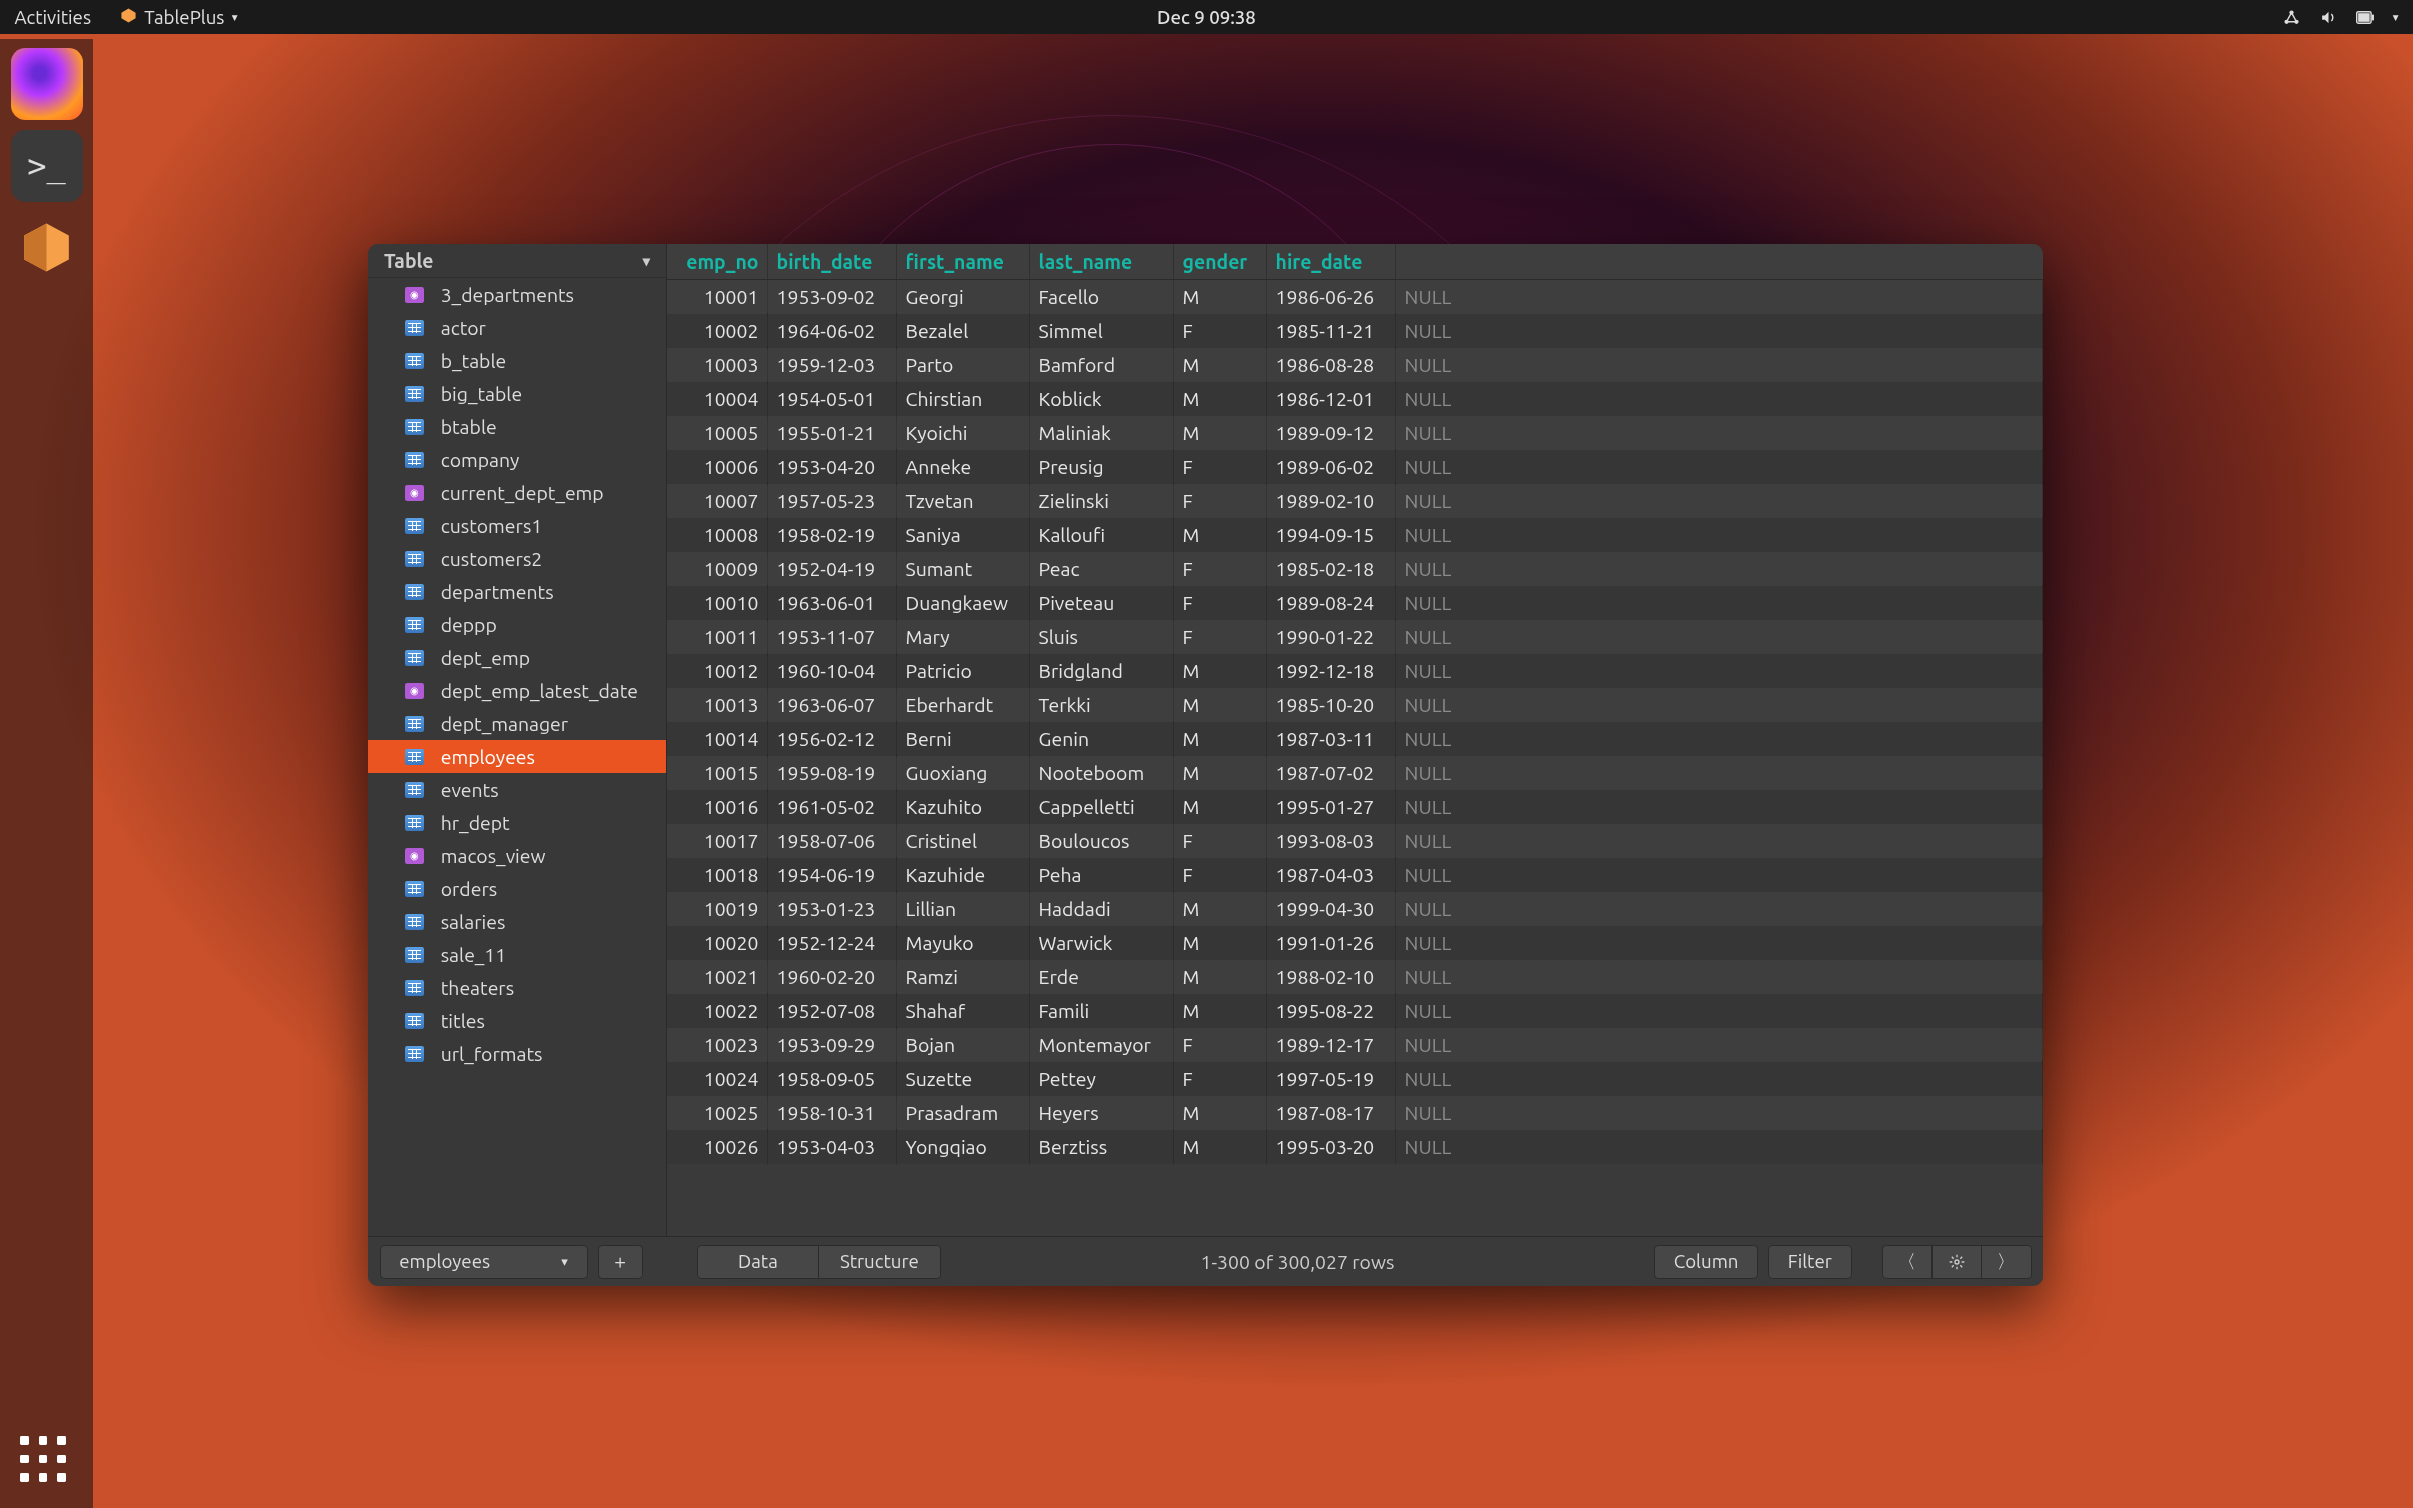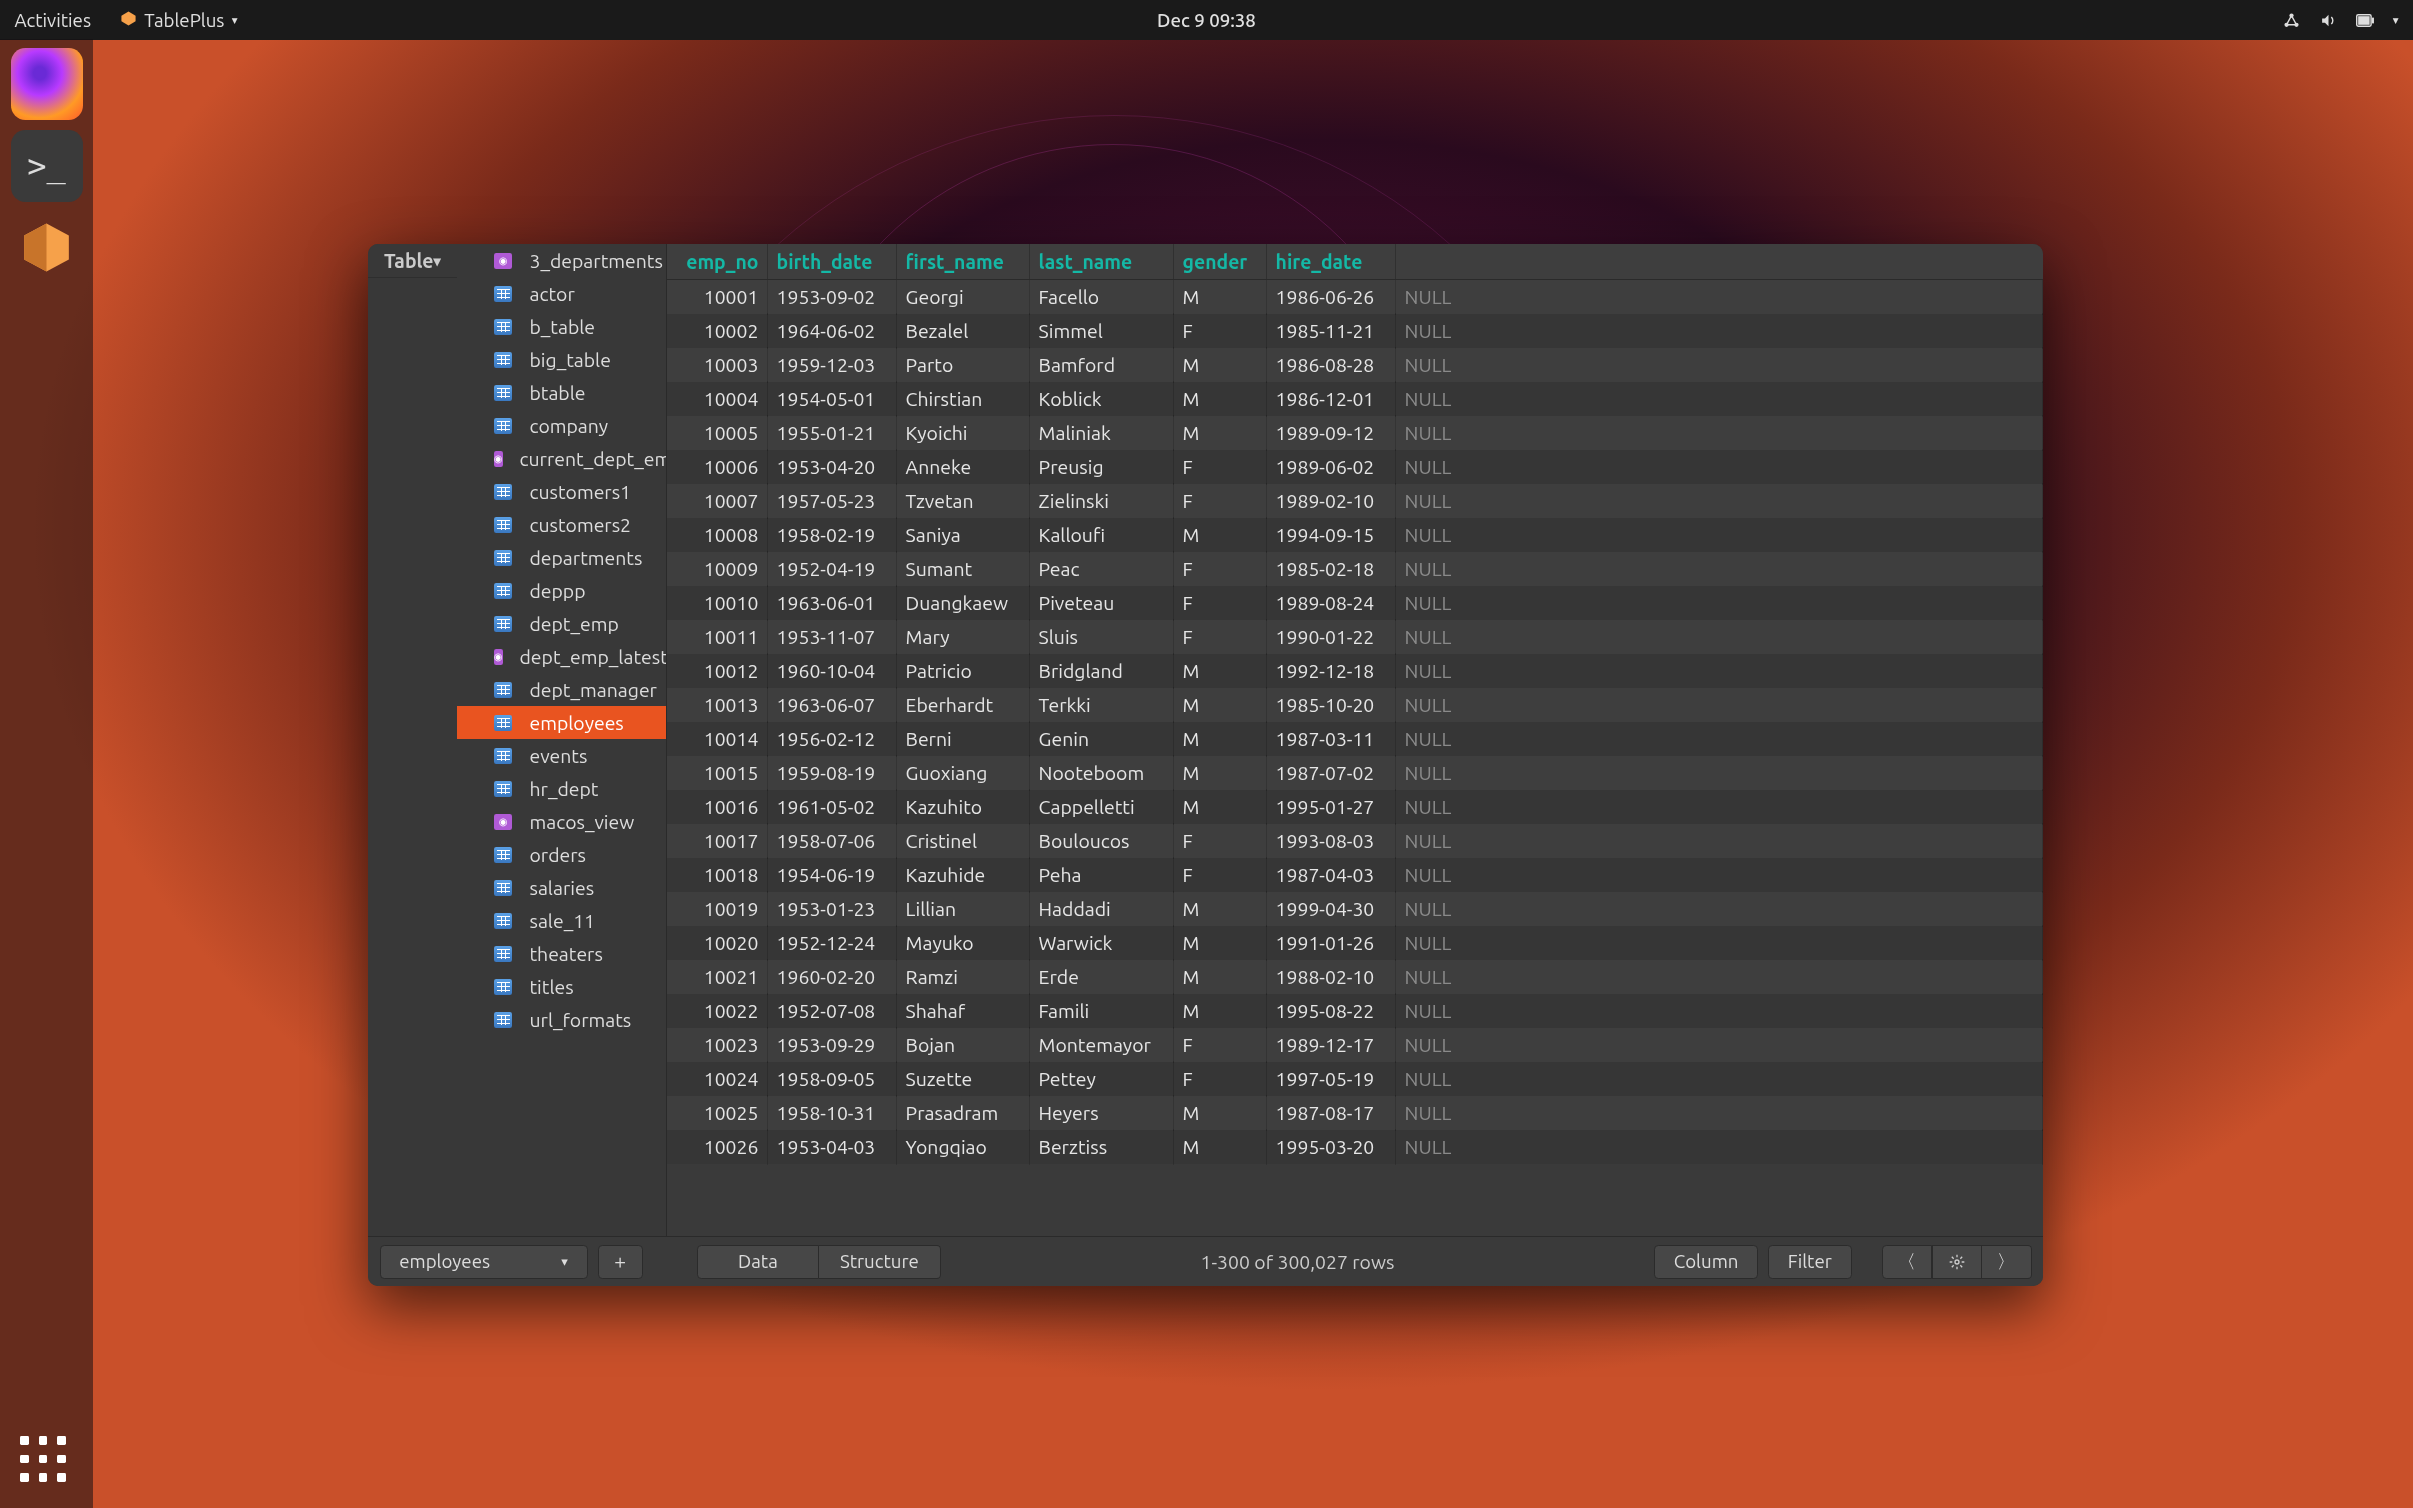--- a/index.html
+++ b/index.html
@@ -8,21 +8,21 @@
     background: radial-gradient(ellipse 1293px 862px at 55% 35%, #5a163e 0%, #3e0d2a 25%, #2a0a1e 45%, #7a2a1a 75%, #c9502a 100%);
     position: relative;
     color: #ddd;
   }
   
   .ring { position:absolute; border:1.4px solid rgba(255,80,200,0.35); border-radius:50%; pointer-events:none; }
   .ring1 { width:646px; height:646px; left:790px; top:144px; border-color:rgba(200,60,180,0.25);}
   .ring2 { width:1006px; height:1006px; left:611px; top:115px; border-color:rgba(200,60,180,0.18);}
   
   .topbar {
-    position:absolute; top:0; left:0; right:0; height:40px;
+    position:absolute; top:0; left:0; right:0; height:34px;
     background:#1a1a1a; display:flex; align-items:center;
     font-size:18.7px; color:#e0e0e0;
   }
   .topbar .left { display:flex; gap:29px; padding-left:14.4px; align-items:center;}
   .topbar .center { position:absolute; left:50%; transform:translateX(-50%); font-weight:500;}
   .topbar .right { margin-left:auto; padding-right:14.4px; display:flex; gap:17px; align-items:center;}
   .topbar .appmenu { display:flex; align-items:center; gap:7.2px;}
   .tri { font-size:11.5px; }
   .status-icon { width:20px; height:20px; display:inline-flex; align-items:center; justify-content:center; font-size:16px;}
   
@@ -52,21 +52,21 @@
     height:52px; background:#3a3a3a; border-bottom:0.7px solid #2a2a2a;
     display:flex; align-items:center; position:relative; flex-shrink:0;
   }
   .pwr { width:36px; height:36px; margin-left:13px; border-radius:5.7px; background:#4a4a4a; display:flex; align-items:center; justify-content:center; color:#bbb; font-size:18.7px;}
   .titlebar .title { position:absolute; left:50%; transform:translateX(-50%); color:#ccc; font-weight:600; font-size:19.4px;}
   .winbtns { margin-left:auto; display:flex; gap:13px; padding-right:13px;}
   .winbtn { width:32px; height:32px; border-radius:50%; background:#4a4a4a; color:#ddd; display:flex; align-items:center; justify-content:center; font-size:16px;}
   .winbtn.close { background:#5a5a5a;}
   
   .content { flex:1; display:flex; min-height:0;}
-  .sidebar { width:299px; background:#383838; display:flex; flex-direction:row; border-right:0.7px solid #2a2a2a;}
+  .sidebar { width:299px; background:#383838; display:flex; flex-direction:column; border-right:0.7px solid #2a2a2a;}
   .sidebar-header { height:34px; display:flex; align-items:center; padding:0 16px; color:#ccc; font-weight:600; border-bottom:0.7px solid #2e2e2e;}
   .sidebar-header .chev { margin-left:auto; font-size:14.4px;}
   .tablelist { flex:1; overflow:auto;}
   .trow { height:33px; display:flex; align-items:center; gap:17px; padding-left:37px; color:#ddd; cursor:default;}
   .trow .ticon { width:18.7px; height:16px; border-radius:2.2px; display:inline-flex; align-items:center; justify-content:center;}
   .ticon.grid { background:linear-gradient(#5aa0e6,#3a78c0);}
   .ticon.grid::after{ content:""; width:13px; height:10px; background:
      linear-gradient(#fff,#fff) 0 0/100% 1.4px no-repeat,
      linear-gradient(#fff,#fff) 0 4.3px/100% 1.4px no-repeat,
      linear-gradient(#fff,#fff) 0 8.6px/100% 1.4px no-repeat,

